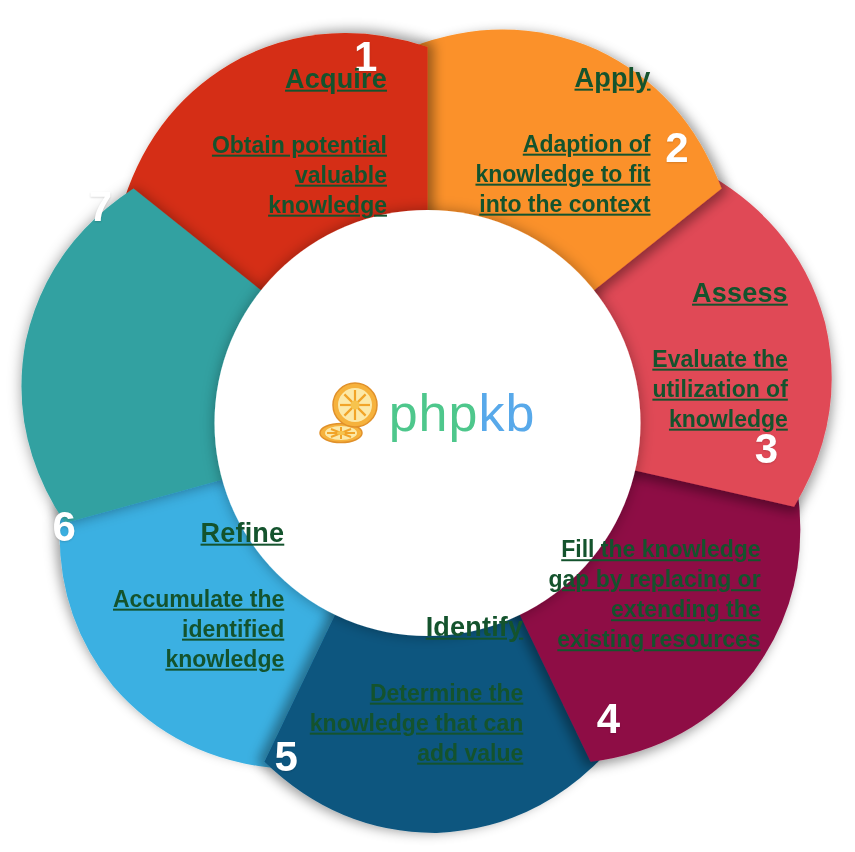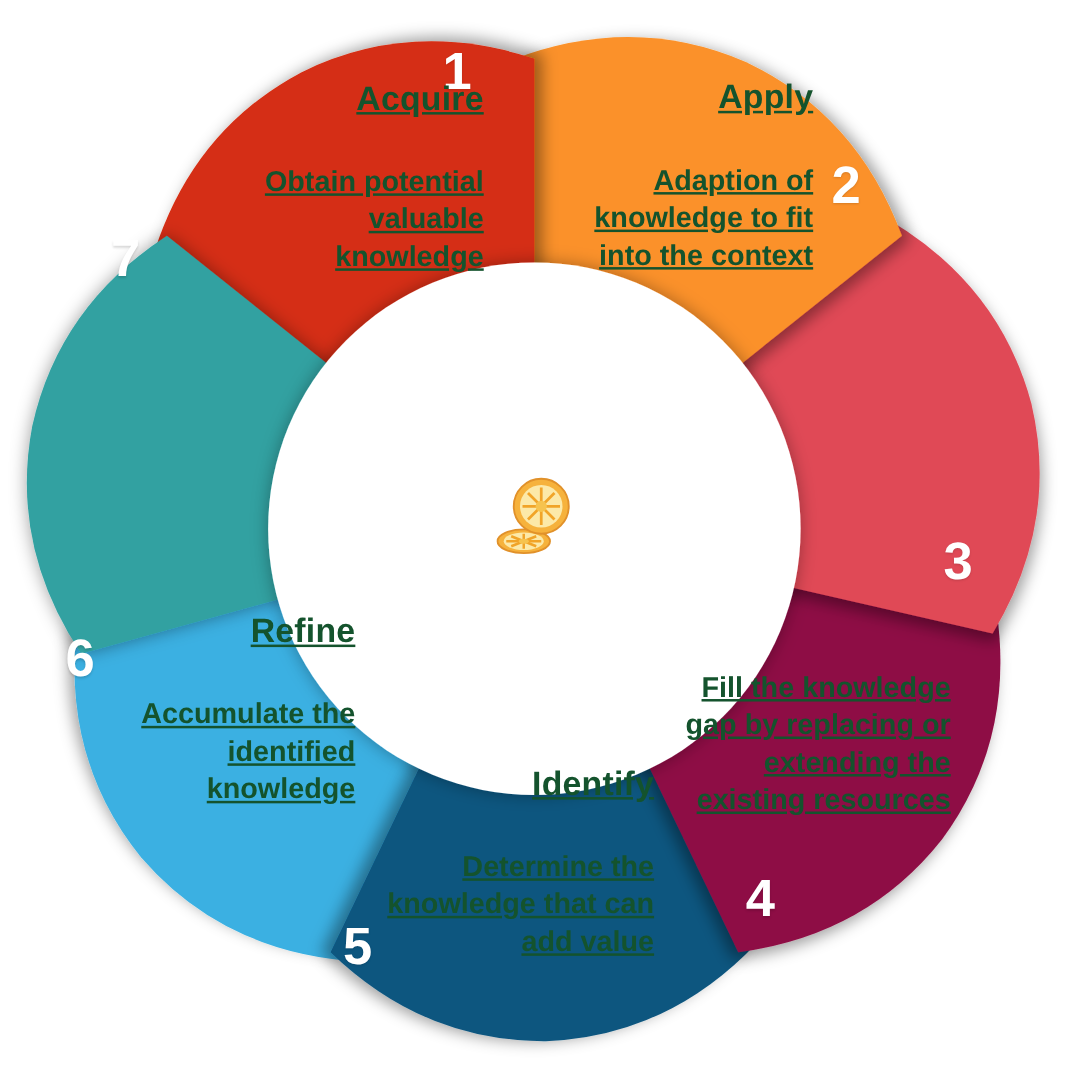--- a/index.html
+++ b/index.html
@@ -65,31 +65,35 @@
       <div class="seg-label" style="left: 284.493px; top: 142.333px; width: 205px;">
         <div class="seg-title">Acquire</div>
         <div class="seg-desc">Obtain potential valuable knowledge</div>
       </div>
       <div class="seg-number" style="left: 676.845px; top: 148.286px;">2</div>
       <div class="seg-label" style="left: 540.537px; top: 140.797px; width: 220px;">
         <div class="seg-title">Apply</div>
         <div class="seg-desc">Adaption of knowledge to fit into the context</div>
       </div>
       <div class="seg-number" style="left: 766.517px; top: 448.831px;">3</div>
+      <div class="seg-label" style="left: 700.339px; top: 355.768px; width: 175px;">
+        <div class="seg-title">Assess</div>
+        <div class="seg-desc">Evaluate the utilization of knowledge</div>
+      </div>
       <div class="seg-number" style="left: 608.364px; top: 719.137px;">4</div>
       <div class="seg-label" style="left: 640.579px; top: 577.163px; width: 240px;">
         <div class="seg-desc">Fill the knowledge gap by replacing or extending the existing resources</div>
       </div>
       <div class="seg-number" style="left: 286.165px; top: 757.355px;">5</div>
       <div class="seg-label" style="left: 408.272px; top: 690.309px; width: 230px;">
         <div class="seg-title">Identify</div>
         <div class="seg-desc">Determine the knowledge that can add value</div>
       </div>
       <div class="seg-number" style="left: 64.0652px; top: 526.919px;">6</div>
-      <div class="seg-label" style="left: 186.78px; top: 568px; width: 195px;">
+      <div class="seg-label" style="left: 186.78px; top: 596px; width: 195px;">
         <div class="seg-title">Refine</div>
         <div class="seg-desc">Accumulate the identified knowledge</div>
       </div>
       <div class="seg-number" style="left: 100.509px; top: 206.804px;">7</div>
     </div>
 
   <div class="center-content">
     <div class="logo-row">
       <svg width="60" height="64" viewBox="0 0 60 64">
         <ellipse cx="22" cy="52" rx="21" ry="9.5" fill="#f6b23c" stroke="#e1912a" stroke-width="1.5"></ellipse>
@@ -104,15 +108,18 @@
         <circle cx="36" cy="24" r="22" fill="#f6b23c" stroke="#e1912a" stroke-width="1.5"></circle>
         <circle cx="36" cy="24" r="17" fill="#fce9a8"></circle>
         <g stroke="#f1a428" stroke-width="2.2">
           <line x1="36" y1="9" x2="36" y2="39"></line>
           <line x1="21" y1="24" x2="51" y2="24"></line>
           <line x1="25.4" y1="13.4" x2="46.6" y2="34.6"></line>
           <line x1="25.4" y1="34.6" x2="46.6" y2="13.4"></line>
         </g>
         <circle cx="36" cy="24" r="4.5" fill="#f6c34e"></circle>
       </svg>
+      <div class="logo-text">
+        <span style="color: rgb(78, 199, 140);">php</span><span style="color: rgb(88, 169, 234);">kb</span>
+      </div>
     </div>
   </div>
 </div>
 
 </body></html>

